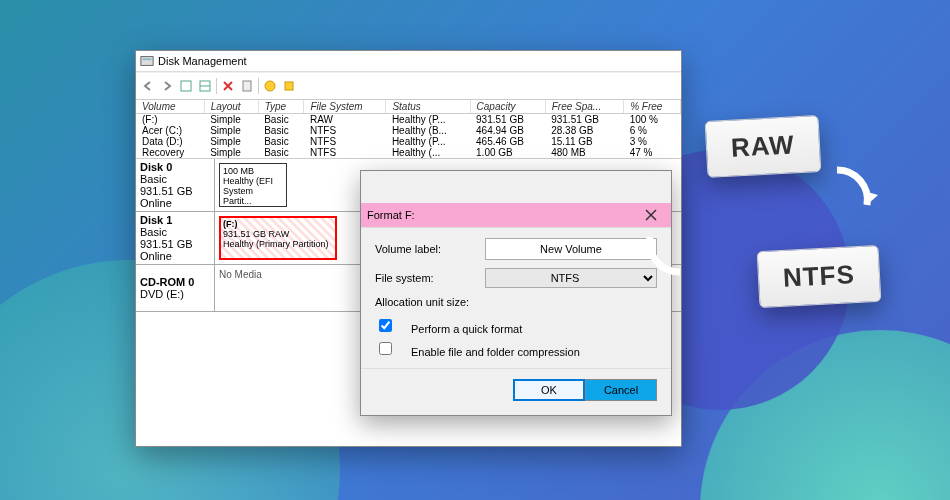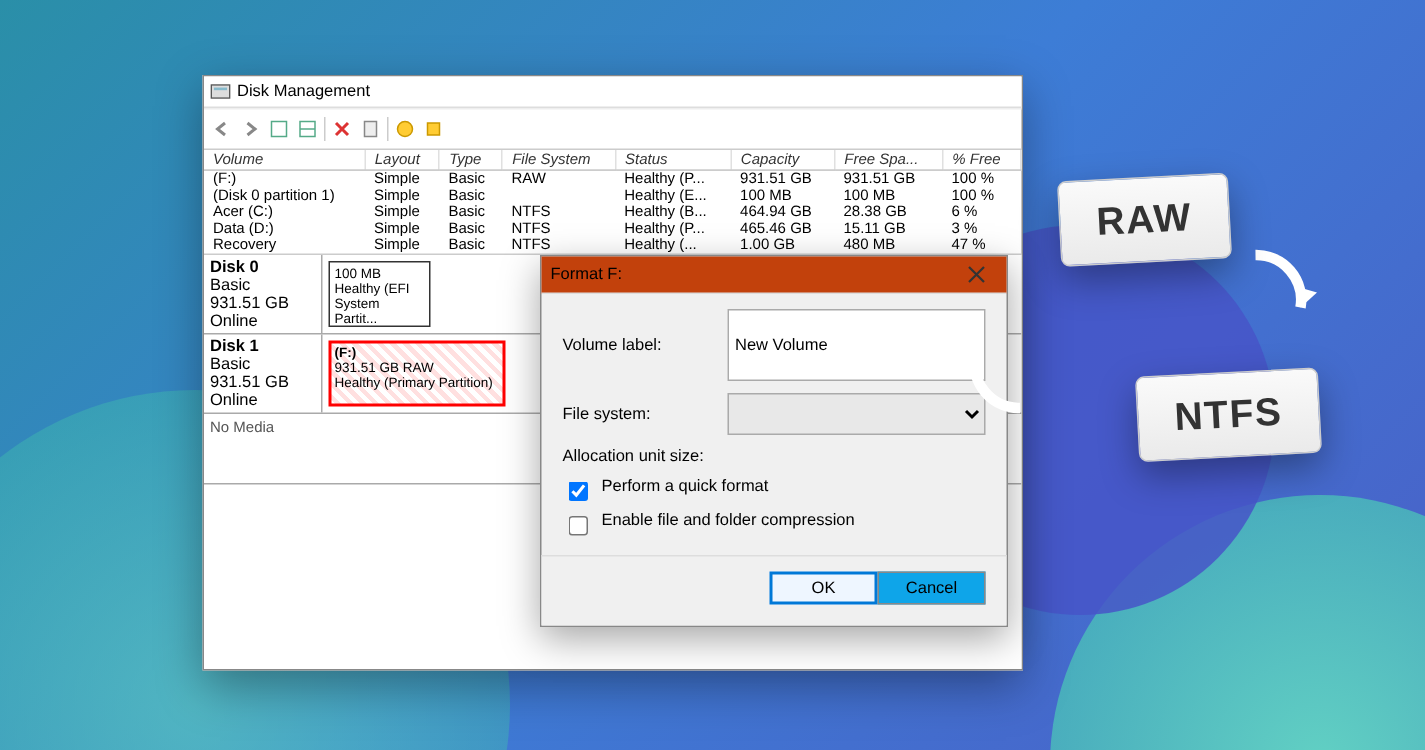--- a/index.html
+++ b/index.html
@@ -53,28 +53,28 @@
 .format-dialog {
   position: absolute;
   top: 170px;
   left: 360px;
   width: 310px;
   background: #f0f0f0;
   border: 1px solid #888;
   box-shadow: 0 8px 24px rgba(0,0,0,0.35);
   font-size: 11px;
 }
-.fd-title { height: 24px; display: flex; align-items: center; justify-content: space-between; padding: 0 6px; background: #c2410c; border-bottom: 1px solid #ddd; }
+.fd-title { height: 24px; display: flex; align-items: center; justify-content: space-between; padding: 0 6px; background: #f9a8d4; border-bottom: 1px solid #ddd; margin-top: 32px; }
 .fd-close { width: 28px; height: 20px; display: flex; align-items: center; justify-content: center; }
 .fd-body { padding: 10px 14px 6px 14px; }
 .fd-row { display: flex; align-items: center; margin-bottom: 8px; }
 .fd-row label { width: 110px; }
-.fd-row input[type=text], .fd-row select { flex: 1; height: 20px; border: 1px solid #aaa; background: #fff; padding: 13px 4px; font-size: 11px; }
+.fd-row input[type=text], .fd-row select { flex: 1; height: 20px; border: 1px solid #aaa; background: #fff; padding: 0 4px; font-size: 11px; text-align: center; }
 .fd-row select { background: #e8e8e8; }
-.fd-check { display: flex; align-items: flex-start; gap: 6px; margin: 4px 0 4px 0; }
+.fd-check { display: flex; align-items: flex-end; gap: 16px; margin: 4px 0 4px 0; }
 .fd-check input { width: 13px; height: 13px; }
 .fd-buttons { display: flex; justify-content: flex-end; gap: 0; padding: 10px 14px 14px; border-top: 1px solid #ddd; background: #f0f0f0; }
 .fd-buttons button { width: 72px; height: 22px; font-size: 11px; border: 1px solid #888; background: #0ea5e9; }
 .fd-buttons button.primary { border: 2px solid #0078d7; background: #eef6ff; }
 
 .badge {
   position: absolute;
   background: linear-gradient(#fafafa, #eaeaea);
   border: 1px solid #ccc;
   border-radius: 6px;
@@ -174,30 +174,20 @@
             <td>(F:)</td>
             <td>Simple</td>
             <td>Basic</td>
             <td>RAW</td>
             <td>Healthy (P...</td>
             <td>931.51 GB</td>
             <td>931.51 GB</td>
             <td>100 %</td>
           </tr>
           <tr>
-            <td>(Disk 0 partition 1)</td>
-            <td>Simple</td>
-            <td>Basic</td>
-            <td></td>
-            <td>Healthy (E...</td>
-            <td>100 MB</td>
-            <td>100 MB</td>
-            <td>100 %</td>
-          </tr>
-          <tr>
             <td>Acer (C:)</td>
             <td>Simple</td>
             <td>Basic</td>
             <td>NTFS</td>
             <td>Healthy (B...</td>
             <td>464.94 GB</td>
             <td>28.38 GB</td>
             <td>6 %</td>
           </tr>
           <tr>
@@ -250,20 +240,24 @@
       <div class="dparts">
         <div class="partbox selected" style="width:110px">
           <b>(F:)</b>
           <div>931.51 GB RAW</div>
           <div>Healthy (Primary Partition)</div>
         </div>
       </div>
     </div>
 
     <div class="diskrow" style="height:46px">
+      <div class="dheader">
+        <b>CD-ROM 0</b>
+        <span>DVD (E:)</span>
+      </div>
       <div class="nomedia">No Media</div>
     </div>
   </div>
 </div>
 
 <div class="format-dialog">
   <div class="fd-title">
     <span>Format F:</span>
     <span class="fd-close">
       <svg width="12" height="12">

